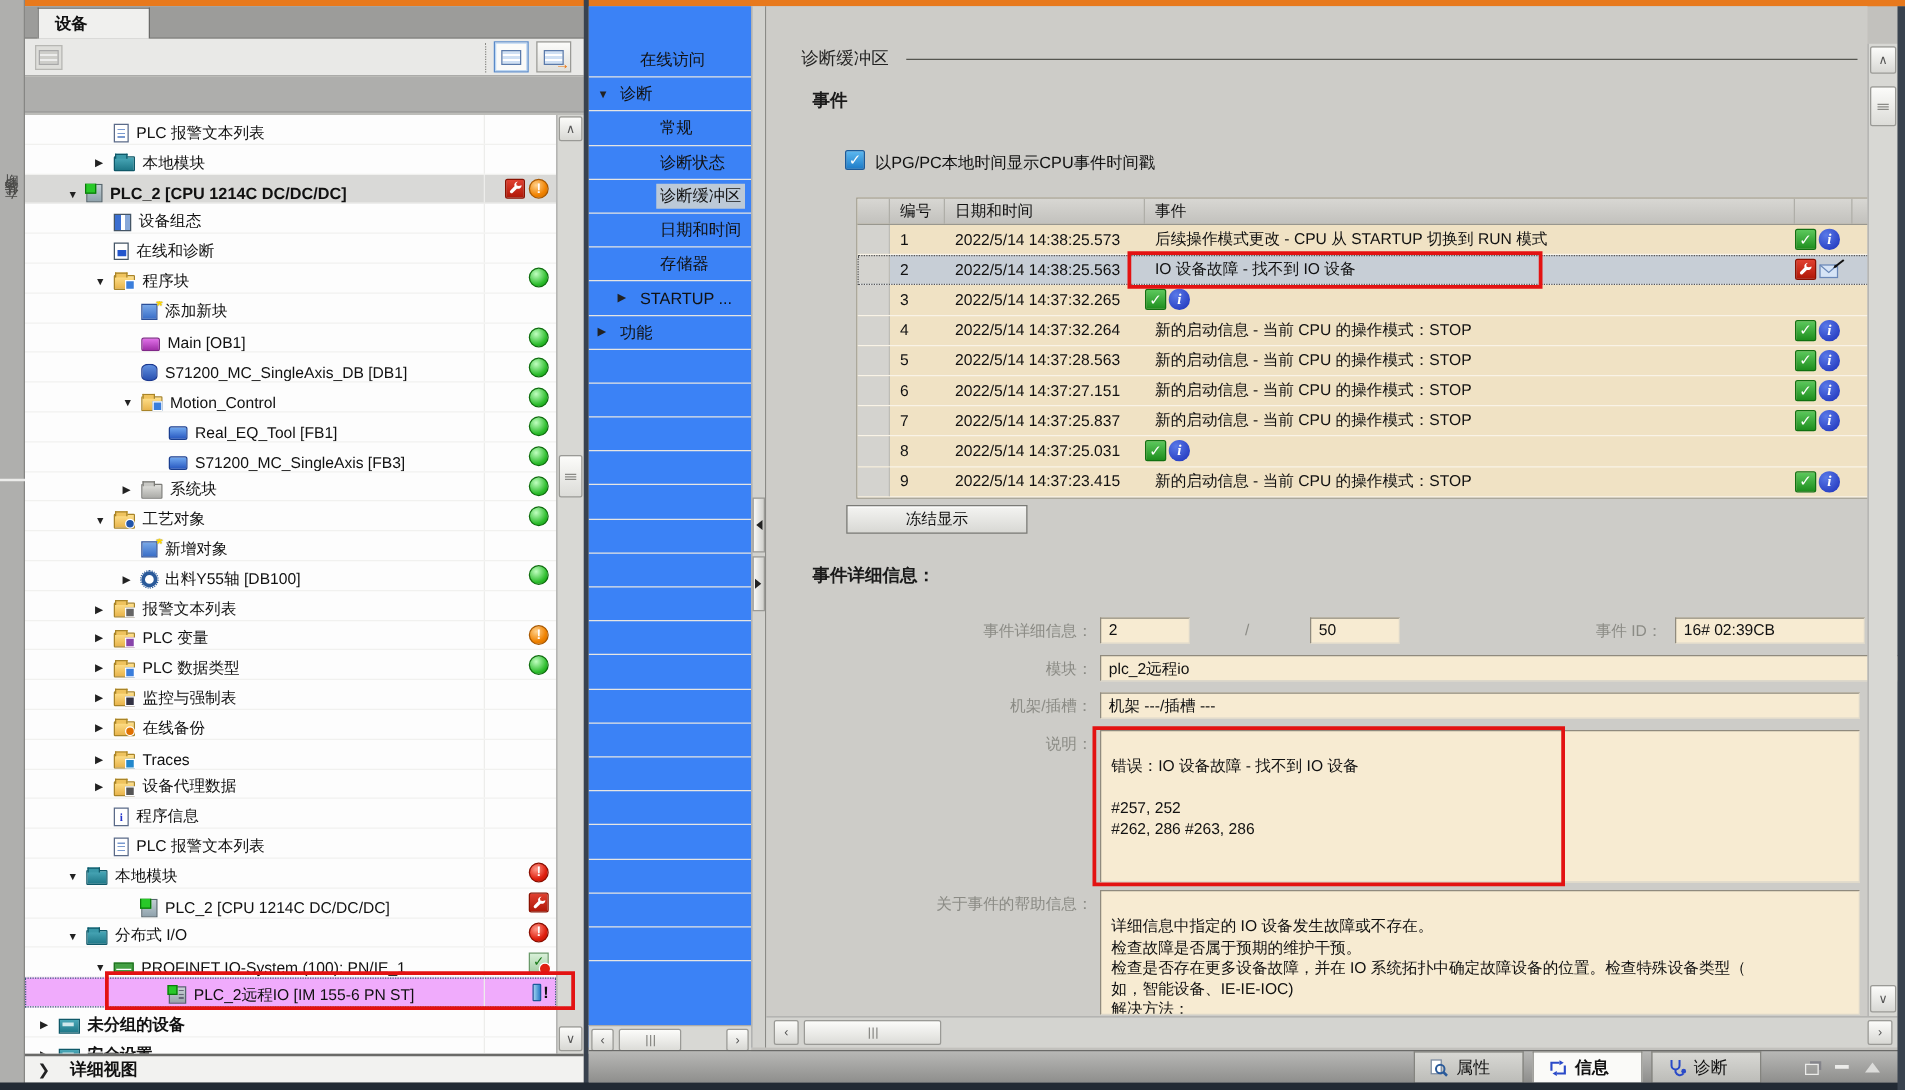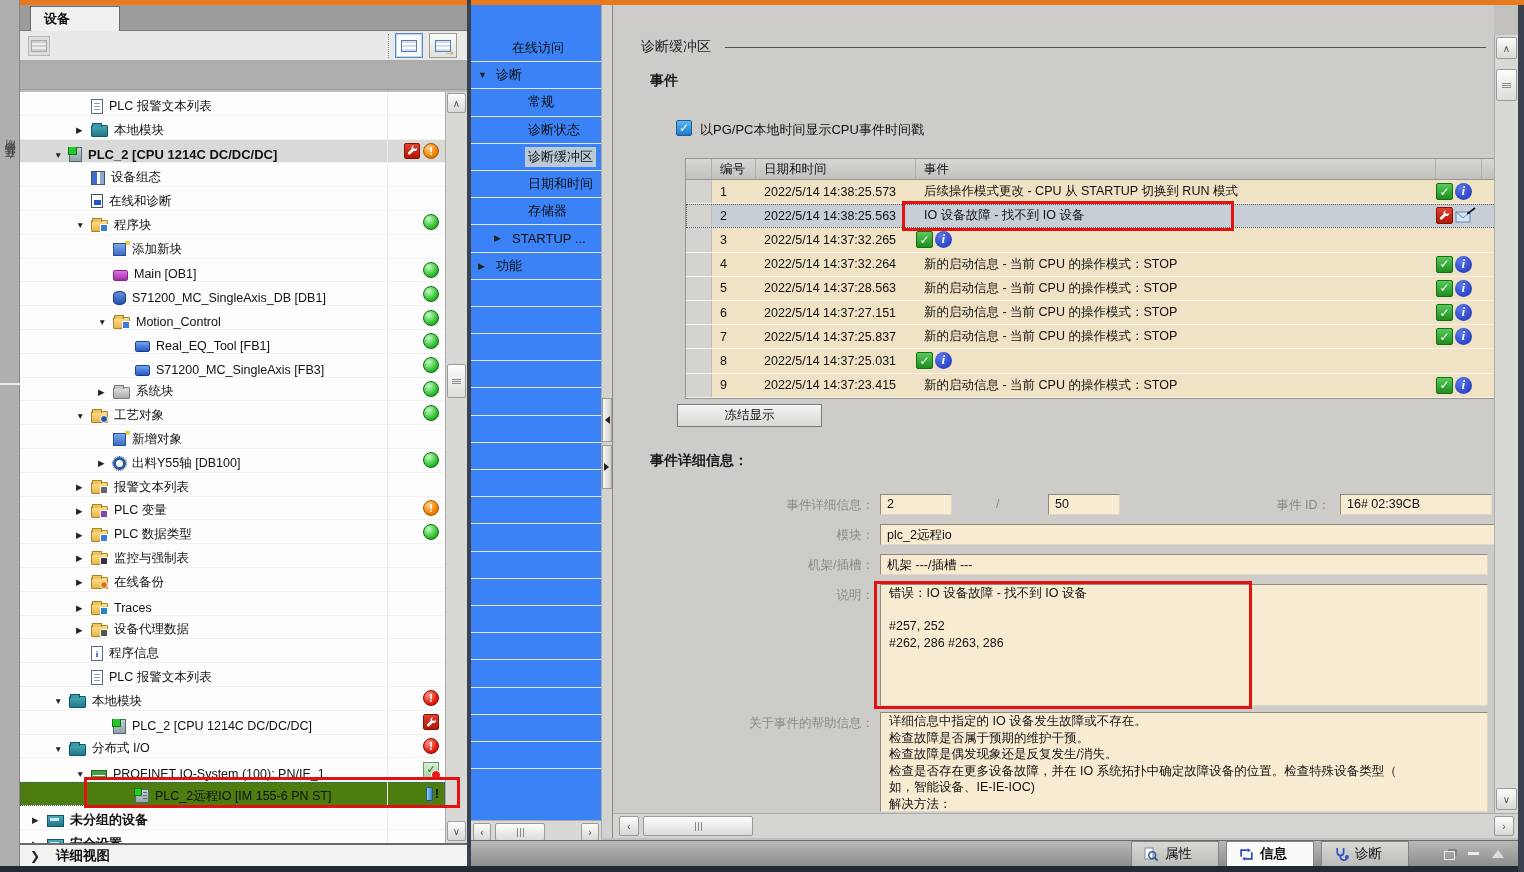--- a/index.html
+++ b/index.html
@@ -26,21 +26,21 @@
   .dotsep{position:absolute;right:78px;top:3px;height:24px;border-left:1px dotted #8A8A86}
   .tbtn{position:absolute;top:2px;width:28px;height:25px;display:flex;align-items:center;justify-content:center}
   .tbtn1{right:44px;background:#FBFBF9;border:1px solid #5A8AC8;box-shadow:inset 0 0 0 1px #BCD6F2}
   .tbtn2{right:10px;background:linear-gradient(#FCFCFA,#E0E0DC);border:1px solid #9A9A96;position:absolute}
   .tbtn2 .arr{position:absolute;right:0px;bottom:1px;color:#E87410;font-weight:bold;font-size:12px;line-height:10px}
   .lband{height:29px;background:#AEAEAC;border-bottom:1px solid #9A9A98}
 
   .ltree{position:absolute;top:87px;left:0;width:425px;height:751px;background:#FDFDFD;overflow:hidden}
   .trow{display:flex;height:23.8px;align-items:flex-end;border-bottom:1px solid #F1F1EF;cursor:default}
   .trow.shaded{background:#D9D9D7}
-  .trow.sel{background:#4d7c0f;outline:1px dotted #3A5A7A;outline-offset:-1px}
+  .trow.sel{background:#f0abfc;outline:1px dotted #3A5A7A;outline-offset:-1px}
   .trow.bold .tlabel{font-weight:bold;font-size:13px}
   .tmain{display:flex;align-items:center;flex:1;min-width:0;overflow:hidden;white-space:nowrap}
   .slot{width:15px;flex:none;font-size:8.5px;color:#222}
   .tico{flex:none;margin-right:6px;position:relative;display:inline-block}
   .tlabel{white-space:nowrap}
   .tstat{flex:none;width:58px;height:100%;display:flex;justify-content:flex-end;align-items:center;gap:3px;padding-right:6px;border-left:1px solid #EDEDEB}
 
   
   .t-doc{width:12px;height:15px;background:#FFF;border:1px solid #5A6A88;box-shadow:inset 0 2px 0 #FFF,inset 0 0 0 12px #FFF}
   .t-doc i{position:absolute;left:2px;right:2px;top:3px;height:9px;background:repeating-linear-gradient(180deg,#7A9AD0 0 1px,transparent 1px 3px)}
@@ -148,21 +148,21 @@
   .chk{background:linear-gradient(#5CC85C,#1E8E1E);border:1px solid #117011;color:#FFF;font-size:12px;font-weight:bold}
   .inf{background:radial-gradient(circle at 35% 30%,#5A7AE8,#1A2EB8);border-radius:50%;color:#FFF;font:italic bold 12px "Liberation Serif",serif}
   .wr{background:linear-gradient(#E04030,#B01808);border:1px solid #8A1000}
   .mailico{width:21px;height:17px}
 
   .freeze{left:677px;top:404px;width:145px;height:23px;background:linear-gradient(#F4F4F2,#D8D8D4);border:1px solid #7A7A76;box-shadow:inset 0 1px 0 #FFF;display:flex;align-items:center;justify-content:center;font-size:12.5px}
 
   
   .flabel{position:absolute;color:#8B8B85;text-align:right;font-size:12.5px}
   .finput{position:absolute;background:#F7EBD2;border:1px solid;border-color:#8F8A7E #DDD8CA #DDD8CA #8F8A7E;padding:2px 6px;height:21px;font-size:12.5px;white-space:nowrap;overflow:hidden}
-  .farea{position:absolute;background:#F7EBD2;border:1px solid;border-color:#8F8A7E #DDD8CA #DDD8CA #8F8A7E;padding:0 8px;font-size:12.5px;line-height:16.5px;overflow:hidden}
+  .farea{position:absolute;background:#F7EBD2;border:1px solid;border-color:#8F8A7E #DDD8CA #DDD8CA #8F8A7E;padding:20px 8px;font-size:12.5px;line-height:16.5px;overflow:hidden}
   .tline{min-height:16.5px;white-space:nowrap}
 
   
   .bbar{left:471px;top:840px;width:1053px;height:26px;background:linear-gradient(#B8B8B6,#8E8E8C);border-top:1px solid #6A6A68;display:flex;justify-content:flex-end;align-items:flex-end}
   .btabs{display:flex;align-items:flex-end;height:26px}
   .btab{height:25px;min-width:88px;display:flex;align-items:center;gap:6px;padding:0 12px;background:linear-gradient(#D8D8D4,#BCBCB8);border:1px solid #84847F;border-bottom:none;font-size:13.5px;margin-right:7px;cursor:default}
   .btab.active{background:#FAFAF8;font-weight:bold}
   .wctl{display:flex;gap:13px;align-items:center;margin:0 20px 8px 28px}
   .ic-restore{width:11px;height:9px;border:1px solid #ECECEA;box-shadow:3px -3px 0 -1px #84848A;position:relative;top:2px}
   .ic-min{width:11px;height:3px;background:#ECECEA}
@@ -765,21 +765,20 @@
       <div class="tline">错误：IO 设备故障 - 找不到 IO 设备</div>
       <div class="tline"></div>
       <div class="tline">#257, 252</div>
       <div class="tline">#262, 286 #263, 286</div>
     </div>
 
   <div class="flabel" style="left:654px;top:715px;width:220px">关于事件的帮助信息：</div>
   <div class="farea" style="left:880px;top:712px;width:608px;height:100px">
       <div class="tline">详细信息中指定的 IO 设备发生故障或不存在。</div>
       <div class="tline">检查故障是否属于预期的维护干预。</div>
-      <div class="tline">检查故障是偶发现象还是反复发生/消失。</div>
       <div class="tline">检查是否存在更多设备故障，并在 IO 系统拓扑中确定故障设备的位置。检查特殊设备类型（</div>
       <div class="tline">如，智能设备、IE-IE-IOC)</div>
       <div class="tline">解决方法：</div>
     </div>
 
   <div class="abs msv">
     <div class="sbtn" style="left:1px;top:2px;width:21px;height:22px">∧</div>
     <div class="sthumb" style="left:1px;top:34px;width:21px;height:32px">
         <span class="vgrips">
           <i></i>

